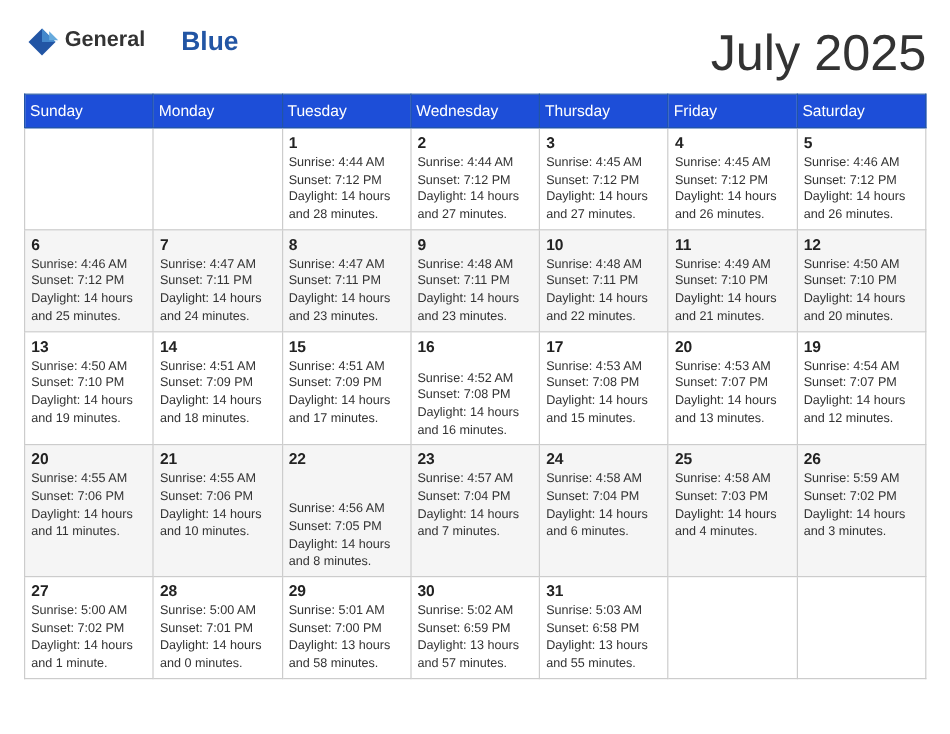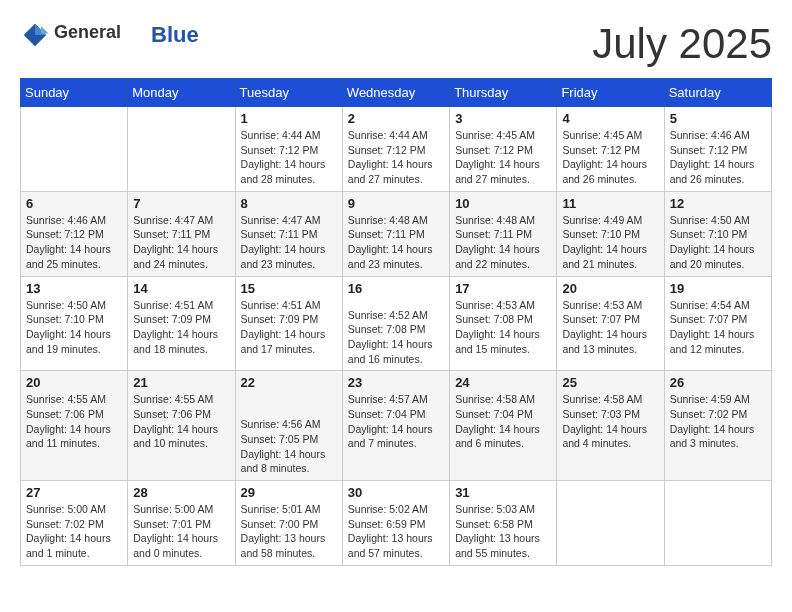--- a/index.html
+++ b/index.html
@@ -282,21 +282,21 @@
 Daylight: 14 hours and 6 minutes.</div>
         </td>
         <td>
           <span class="day-number">25</span>
           <div class="day-info" style="white-space: pre-line;">Sunrise: 4:58 AM
 Sunset: 7:03 PM
 Daylight: 14 hours and 4 minutes.</div>
         </td>
         <td>
           <span class="day-number">26</span>
-          <div class="day-info" style="white-space: pre-line;">Sunrise: 4:59 AM
+          <div class="day-info" style="white-space: pre-line;">Sunrise: 5:59 AM
 Sunset: 7:02 PM
 Daylight: 14 hours and 3 minutes.</div>
         </td>
       </tr>
       <tr>
         <td>
           <span class="day-number">27</span>
           <div class="day-info" style="white-space: pre-line;">Sunrise: 5:00 AM
 Sunset: 7:02 PM
 Daylight: 14 hours and 1 minute.</div>

